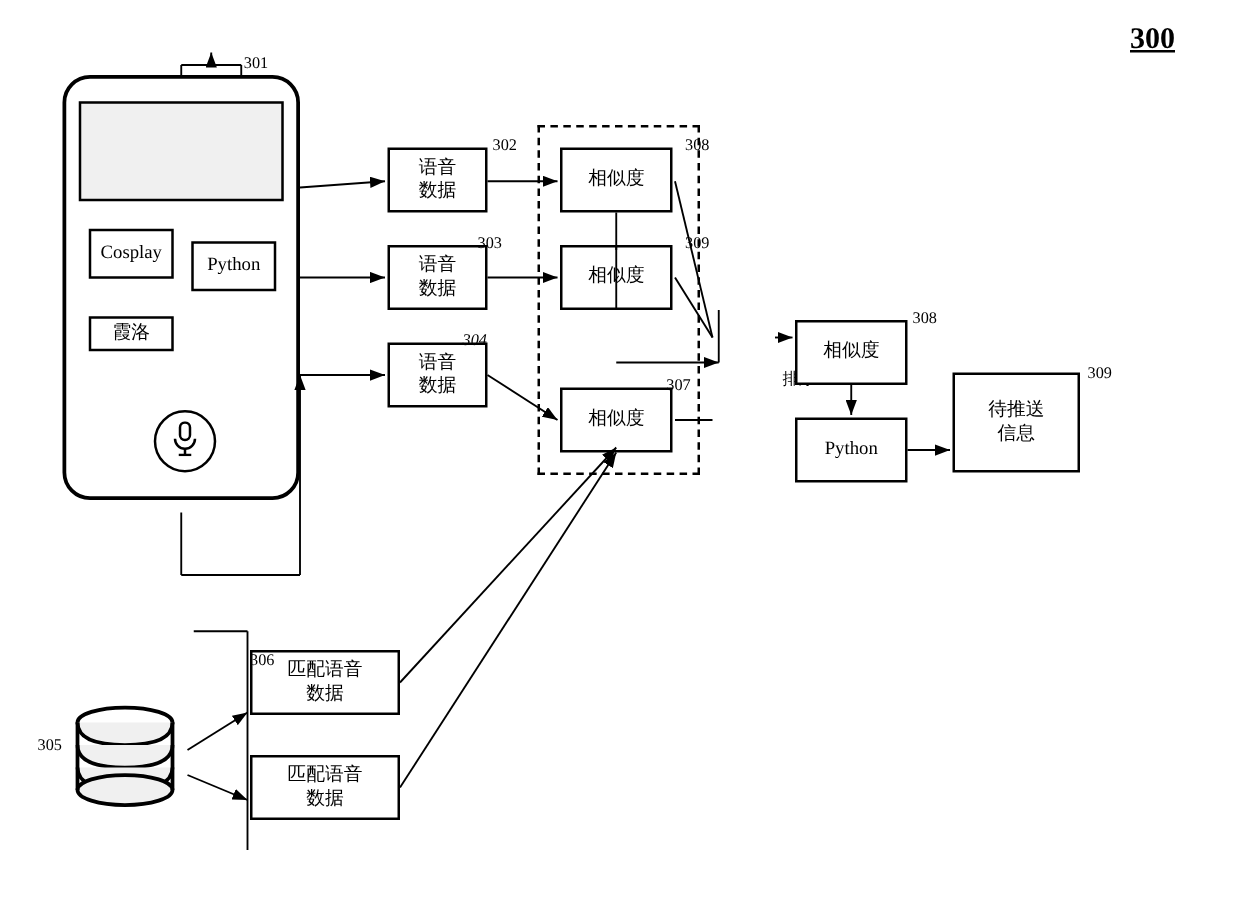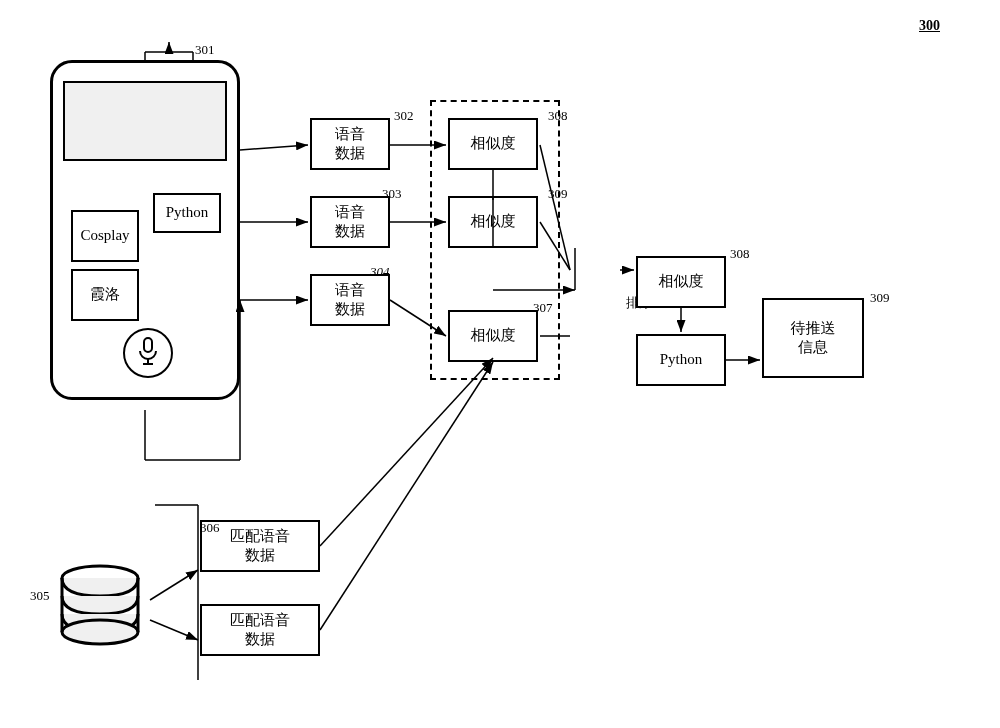--- a/index.html
+++ b/index.html
@@ -15,21 +15,21 @@
       position: absolute;
       top: 0; left: 0;
       width: 1000px;
       height: 728px;
     }
     
     .fig-num {
       position: absolute;
       top: 18px;
       right: 60px;
-      font-size: 14px;
+      font-size: 24px;
       font-weight: bold;
       text-decoration: underline;
     }
     
     .phone {
       position: absolute;
       top: 60px;
       left: 50px;
       width: 190px;
       height: 340px;
@@ -41,24 +41,24 @@
       position: absolute;
       top: 18px;
       left: 10px;
       right: 10px;
       height: 80px;
       border: 2px solid #000;
       background: #f0f0f0;
     }
     .phone-item-cosplay {
       position: absolute;
-      top: 147px;
+      top: 120px;
       left: 18px;
       width: 68px;
-      height: 52px;
+      height: 40px;
       border: 2px solid #000;
       display: flex;
       align-items: center;
       justify-content: center;
       font-size: 13px;
       background: #fff;
     }
     .phone-item-python {
       position: absolute;
       top: 130px;
@@ -70,28 +70,27 @@
       align-items: center;
       justify-content: center;
       font-size: 13px;
       background: #fff;
     }
     .phone-item-霞洛 {
       position: absolute;
       top: 190px;
       left: 18px;
       width: 68px;
-      height: 52px;
+      height: 28px;
       border: 2px solid #000;
       display: flex;
       align-items: center;
       justify-content: center;
       font-size: 14px;
       background: #fff;
-      margin-top: 16px;
     }
     
     .mic-btn {
       position: absolute;
       top: 265px;
       left: 70px;
       width: 50px;
       height: 50px;
       border: 2.5px solid #000;
       border-radius: 50%;

